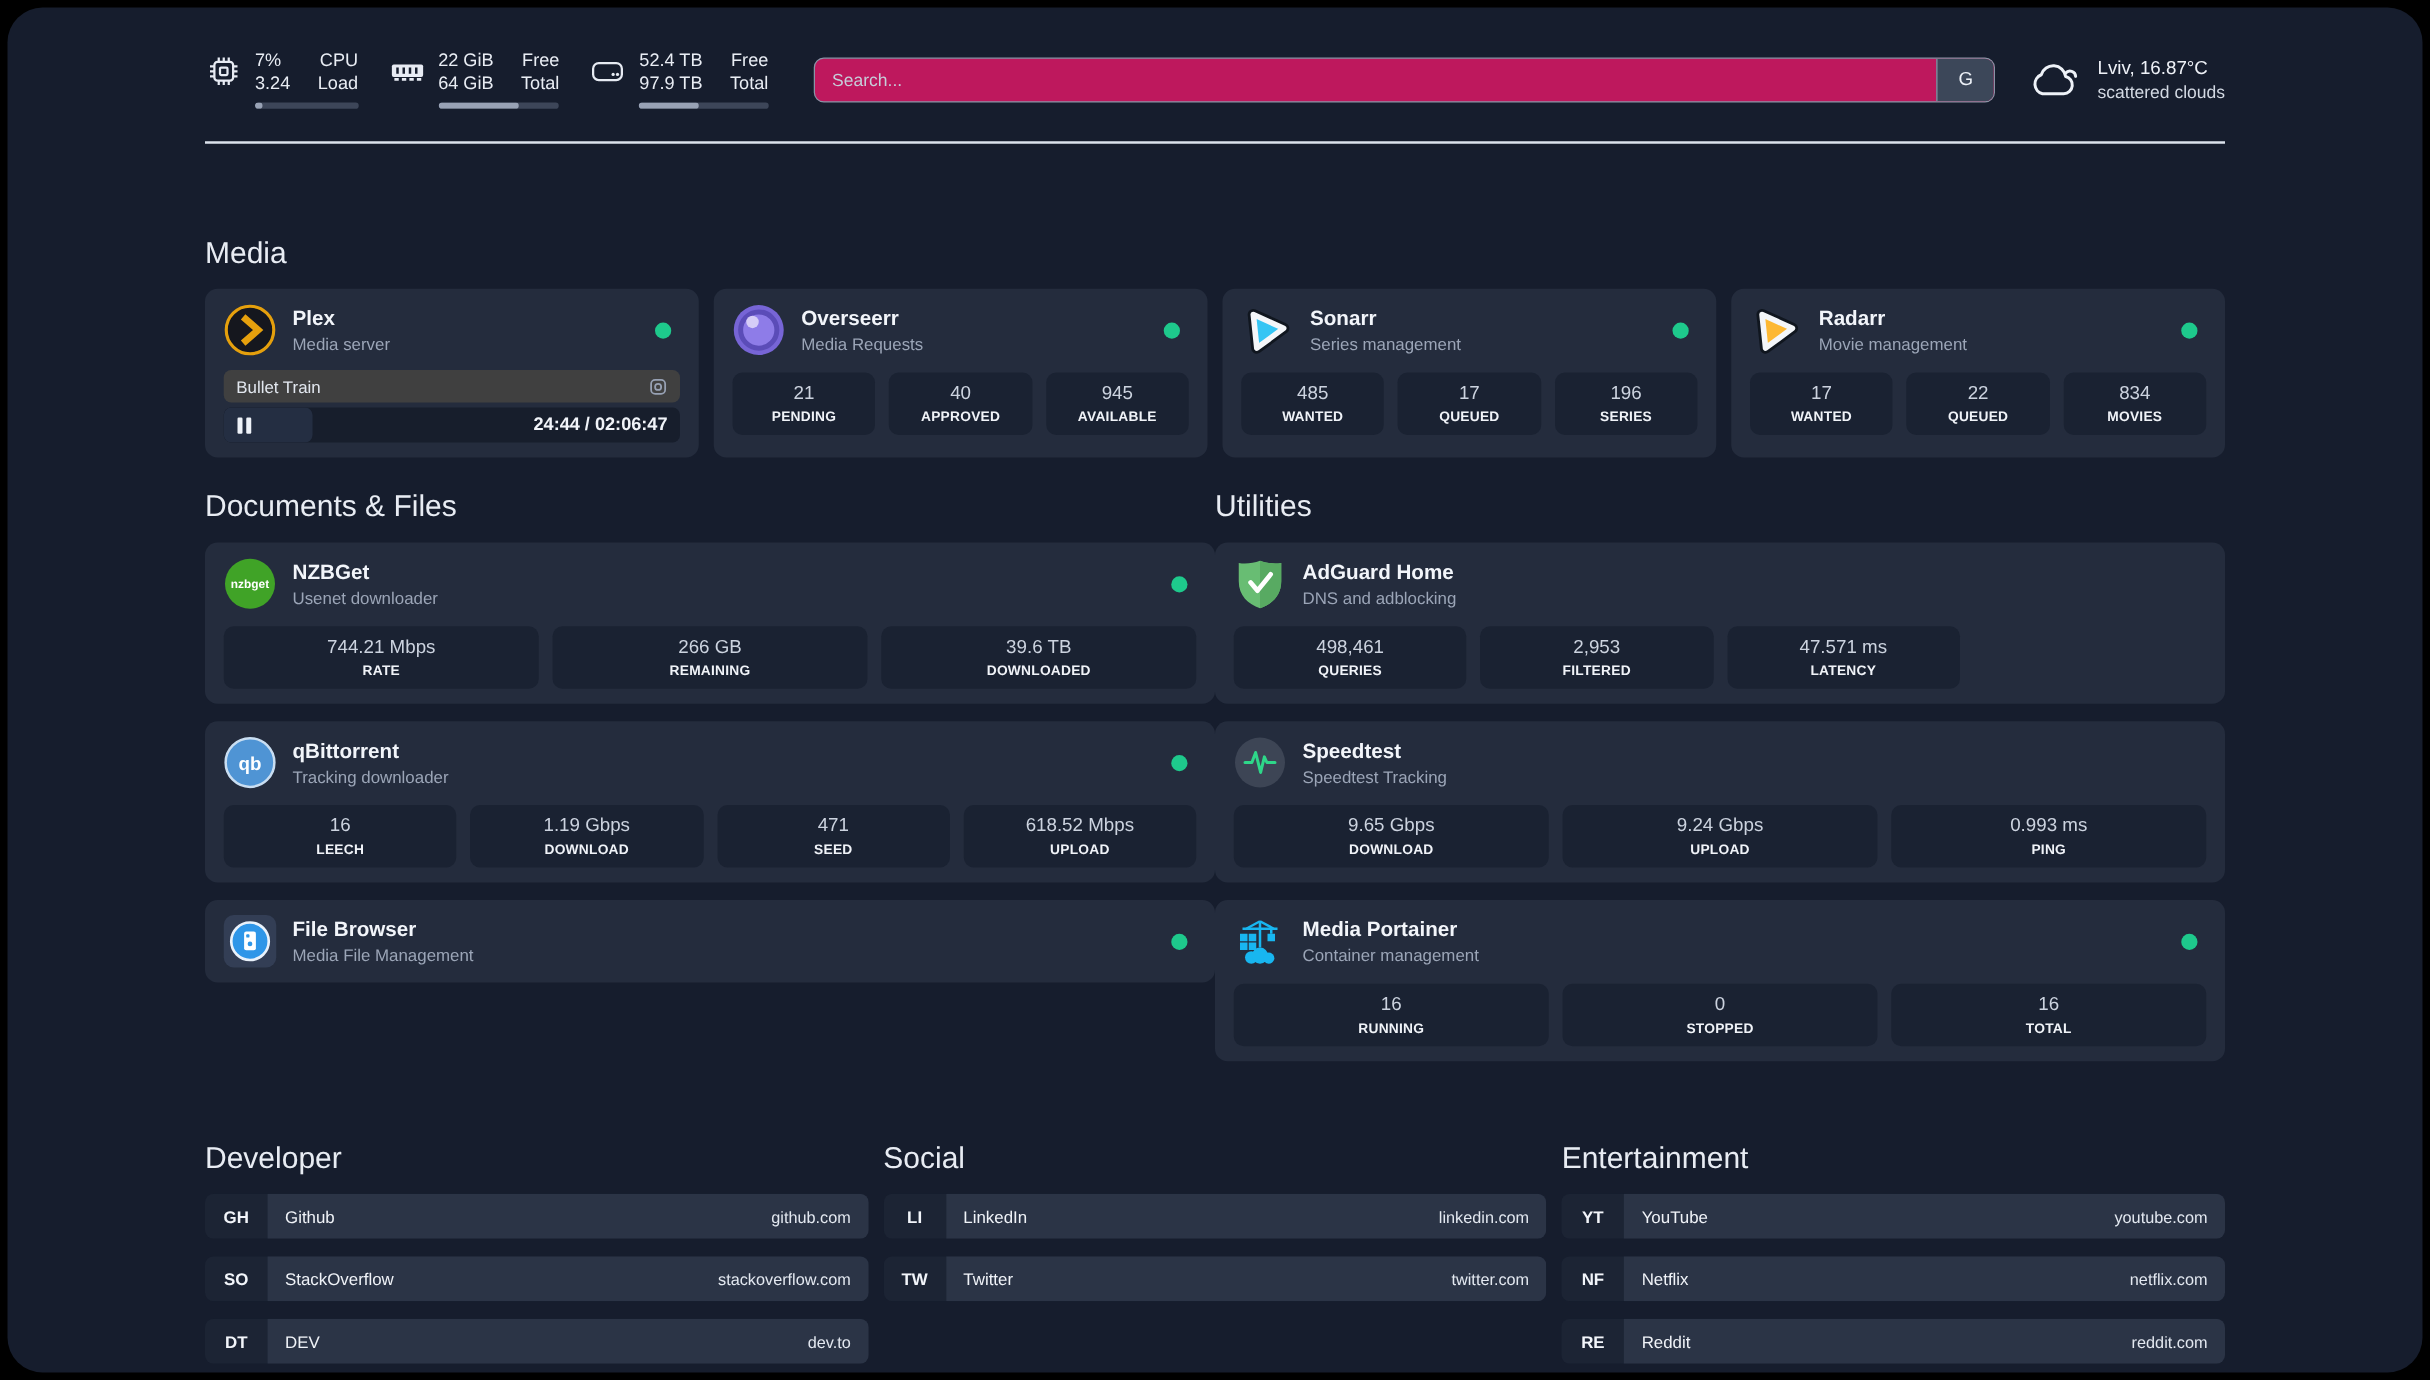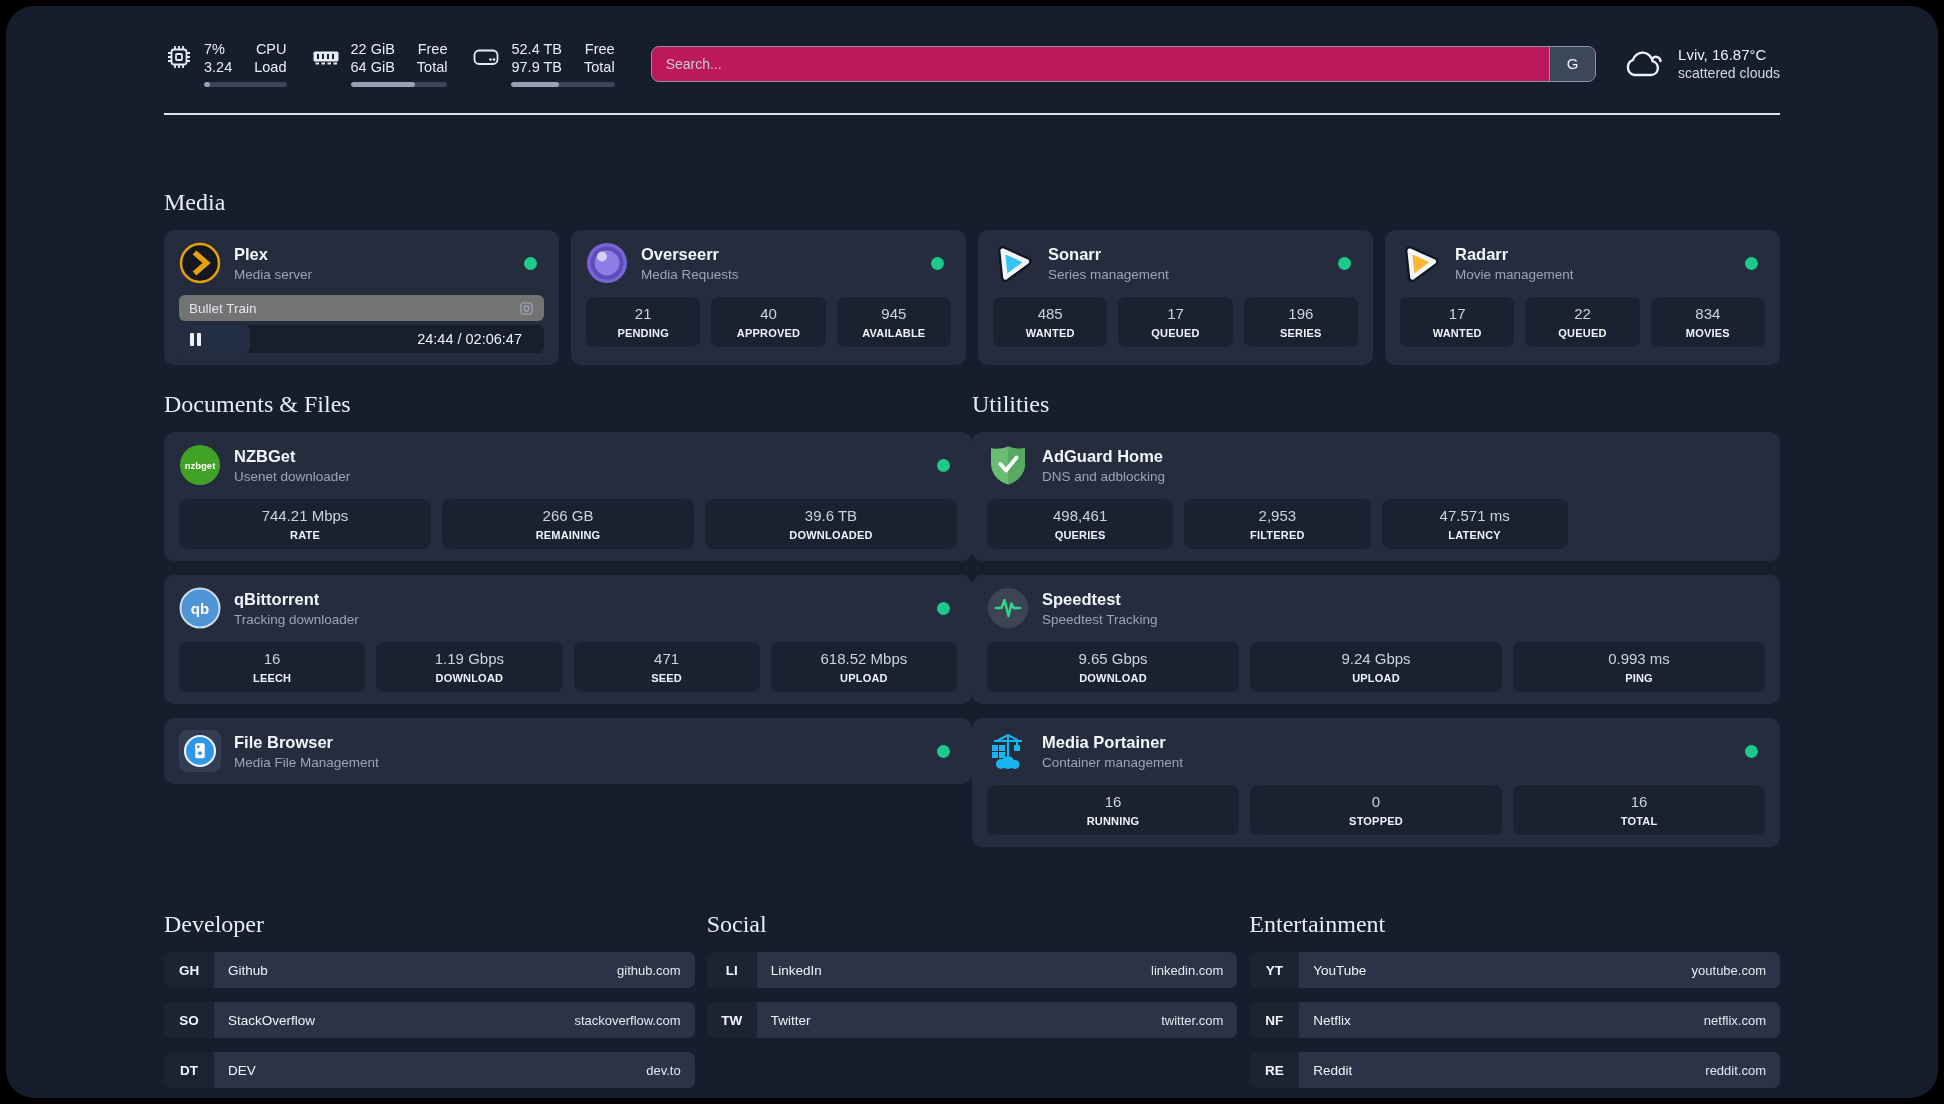--- a/index.html
+++ b/index.html
@@ -48,21 +48,21 @@
   }
 
   .weather { display: flex; align-items: center; gap: 12px; }
   .weather svg { width: 44px; height: 34px; }
   .weather-line1 { font-size: 15px; color: #eef1f7; }
   .weather-line2 { font-size: 14px; color: #d3d9e3; margin-top: 2px; }
 
   .divider { border-bottom: 2px solid #dce2ec; margin-top: 26px; }
 
   
-  .sec-h { font-size: 24px; font-weight: 500; color: #e8ecf3; font-family: Liberation Serif, serif; }
+  .sec-h { font-size: 24px; font-weight: 500; color: #e8ecf3; }
   .media-sec { margin-top: 74px; }
   .cards4 { display: grid; grid-template-columns: repeat(4, 1fr); gap: 12px; margin-top: 14px; }
   .twocol { display: grid; grid-template-columns: 1fr 1fr; margin-top: 26px; align-items: start; }
   .col .card { margin-top: 14px; }
 
   
   .card { background: #242c3d; border-radius: 10px; padding: 12px 15px; position: relative; cursor: pointer; }
   .card-head { display: flex; align-items: center; gap: 13px; }
   .app-icon { width: 42px; height: 42px; flex: none; }
   .icon-tile { width: 42px; height: 42px; flex: none; background: #333e55; border-radius: 8px;
@@ -74,29 +74,29 @@
 
   .stats { display: grid; gap: 11px; margin-top: 13px; }
   .stats.c3 { grid-template-columns: repeat(3, 1fr); }
   .stats.c4 { grid-template-columns: repeat(4, 1fr); }
   .stat { background: #1a2232; border-radius: 8px; padding: 8px 6px; text-align: center; }
   .stat-v { font-size: 15px; color: #ccd3df; line-height: 18px; }
   .stat-l { font-size: 11px; font-weight: 700; color: #f0f3f8; margin-top: 4px; letter-spacing: .2px; }
 
   
   .player { margin-top: 11px; }
-  .p-title { background: #737373; border-radius: 6px; height: 26px; display: flex; align-items: center;
+  .p-title { background: #404040; border-radius: 6px; height: 26px; display: flex; align-items: center;
              justify-content: space-between; padding: 0 10px; font-size: 13.5px; color: #e2e7ef; }
   .p-title svg { width: 15px; height: 15px; }
   .p-bar { margin-top: 4px; background: #171e2c; border-radius: 6px; height: 28px; position: relative;
            display: flex; align-items: center; overflow: hidden; }
   .p-fill { position: absolute; left: 0; top: 0; bottom: 0; background: #242e42; border-radius: 6px; }
   .p-pause { position: relative; display: flex; gap: 3.5px; margin-left: 11px; cursor: pointer; }
   .p-pause span { width: 3.5px; height: 13px; background: #eef2f8; border-radius: 1px; }
-  .p-time { position: relative; margin-left: auto; padding-right: 22px; font-size: 14.5px; font-weight: 400; color: #f1f4f9; }
+  .p-time { position: relative; margin-left: auto; padding-right: 10px; font-size: 14.5px; font-weight: 700; color: #f1f4f9; }
 
   
   .links { display: grid; grid-template-columns: repeat(3, 1fr); gap: 12px; margin-top: 64px; align-items: start; }
   .link-row { display: flex; height: 36px; margin-top: 14px; border-radius: 7px; overflow: hidden; cursor: pointer; }
   .link-abbr { width: 50px; flex: none; background: #1c2434; display: flex; align-items: center;
                justify-content: center; font-size: 13.5px; font-weight: 700; color: #f2f5fa; }
   .link-main { flex: 1; background: #2b3446; display: flex; align-items: center;
                justify-content: space-between; padding: 0 14px; }
   .link-name { font-size: 13.5px; color: #f0f3f8; }
   .link-url { font-size: 13px; color: #e3e8f0; }

